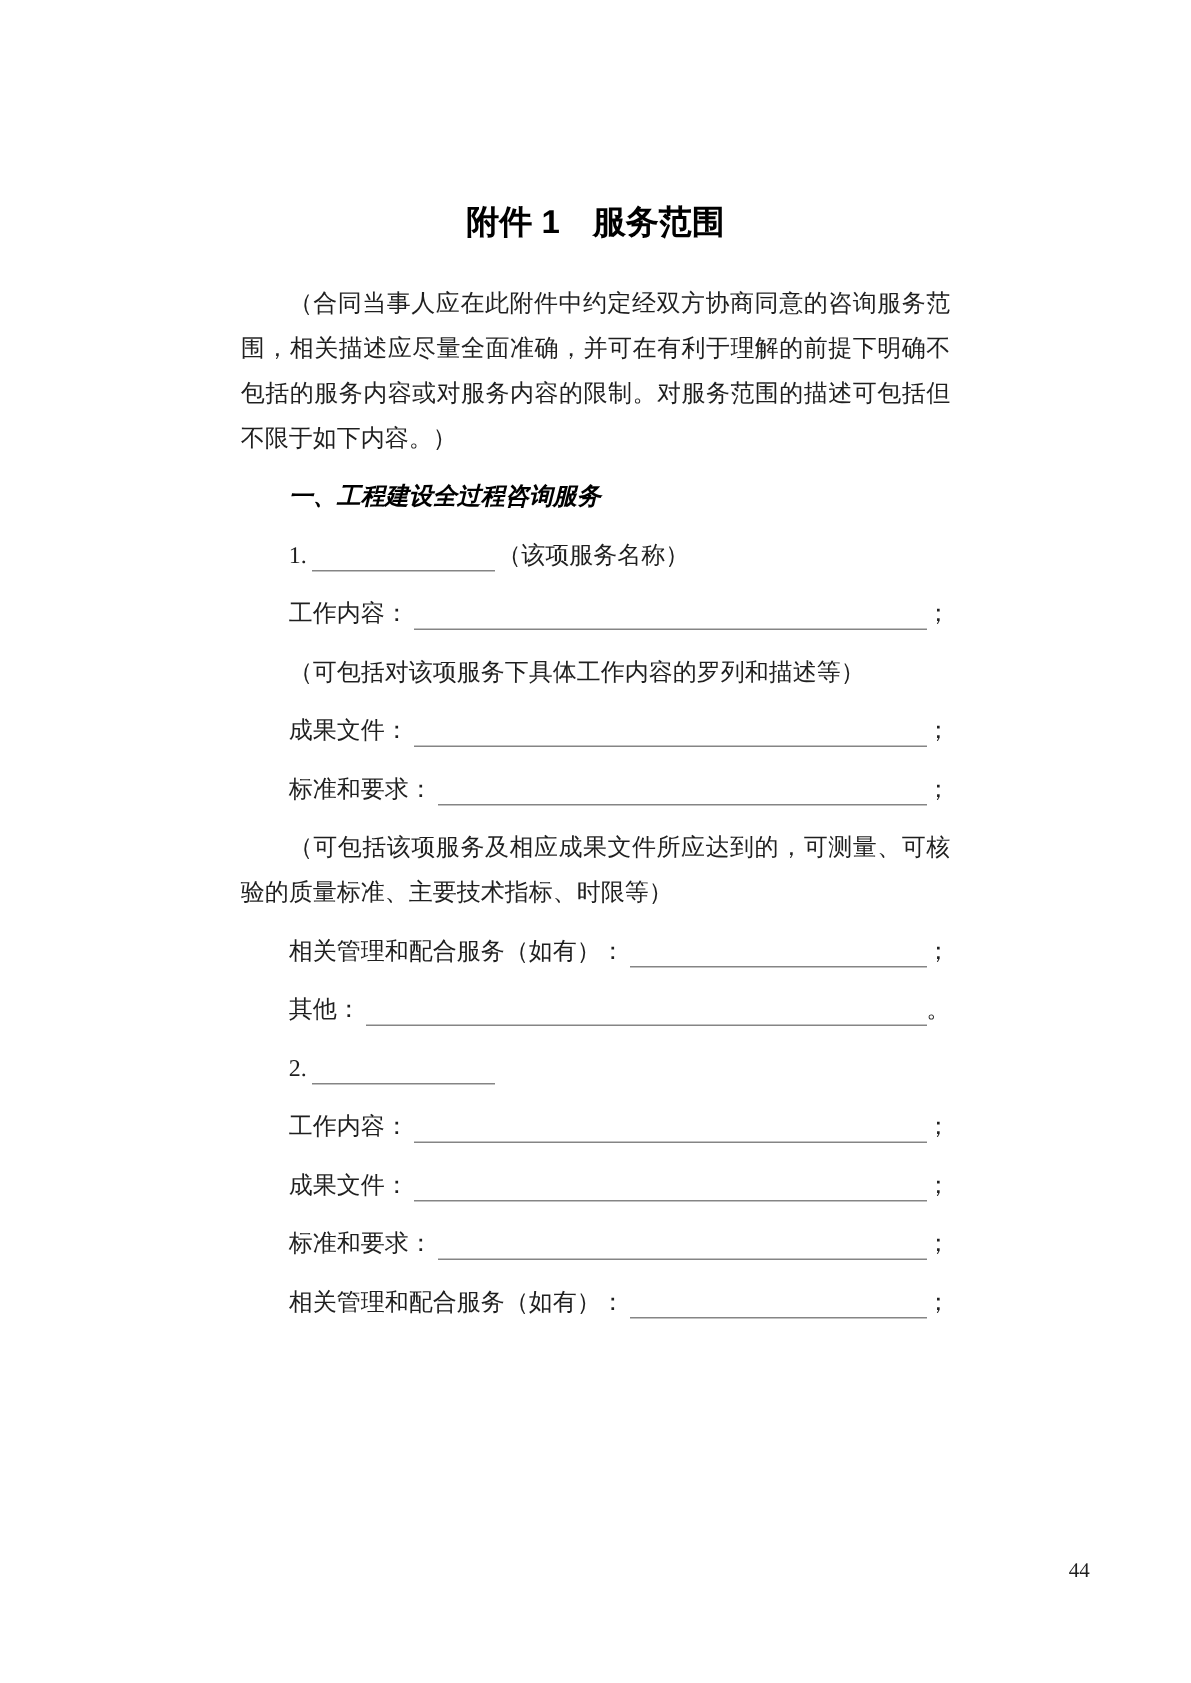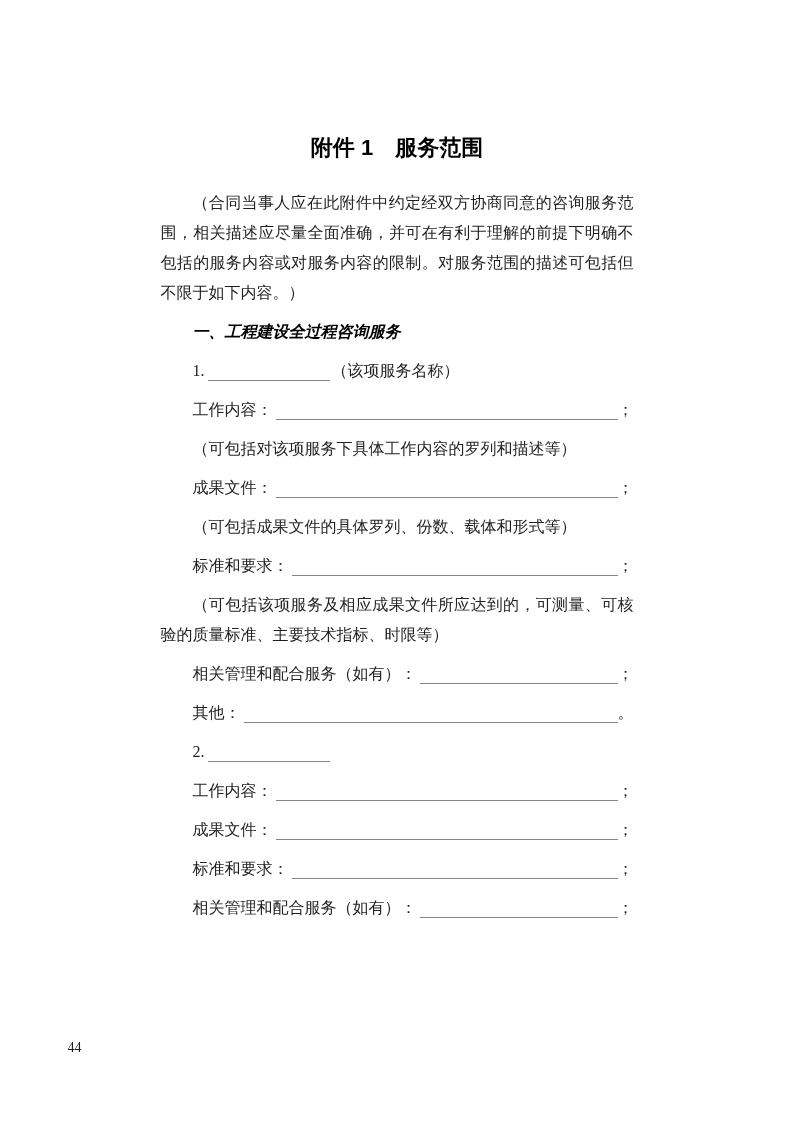--- a/index.html
+++ b/index.html
@@ -71,21 +71,21 @@
   }
   .row .hint {
     margin-left: 2px;
     text-align: center;
   }
   .page-number {
     position: absolute;
     left: 0;
     right: 0;
     bottom: 66px;
-    text-align: left;
+    text-align: right;
     font-size: 14px;
     line-height: 16px;
     color: #1f1f1f;
   }
 </style>
 </head>
 <body>
 
 <div class="page">
 
@@ -106,21 +106,20 @@
     <span class="blank"></span>
     <span class="punct">；</span>
   </div>
   <p class="para">（可包括对该项服务下具体工作内容的罗列和描述等）</p>
 
   <div class="row">
     <span class="label">成果文件：</span>
     <span class="blank"></span>
     <span class="punct">；</span>
   </div>
-  <p class="para">（可包括成果文件的具体罗列、份数、载体和形式等）</p>
 
   <div class="row">
     <span class="label">标准和要求：</span>
     <span class="blank"></span>
     <span class="punct">；</span>
   </div>
   <p class="para">（可包括该项服务及相应成果文件所应达到的，可测量、可核验的质量标准、主要技术指标、时限等）</p>
 
   <div class="row">
     <span class="label">相关管理和配合服务（如有）：</span>

